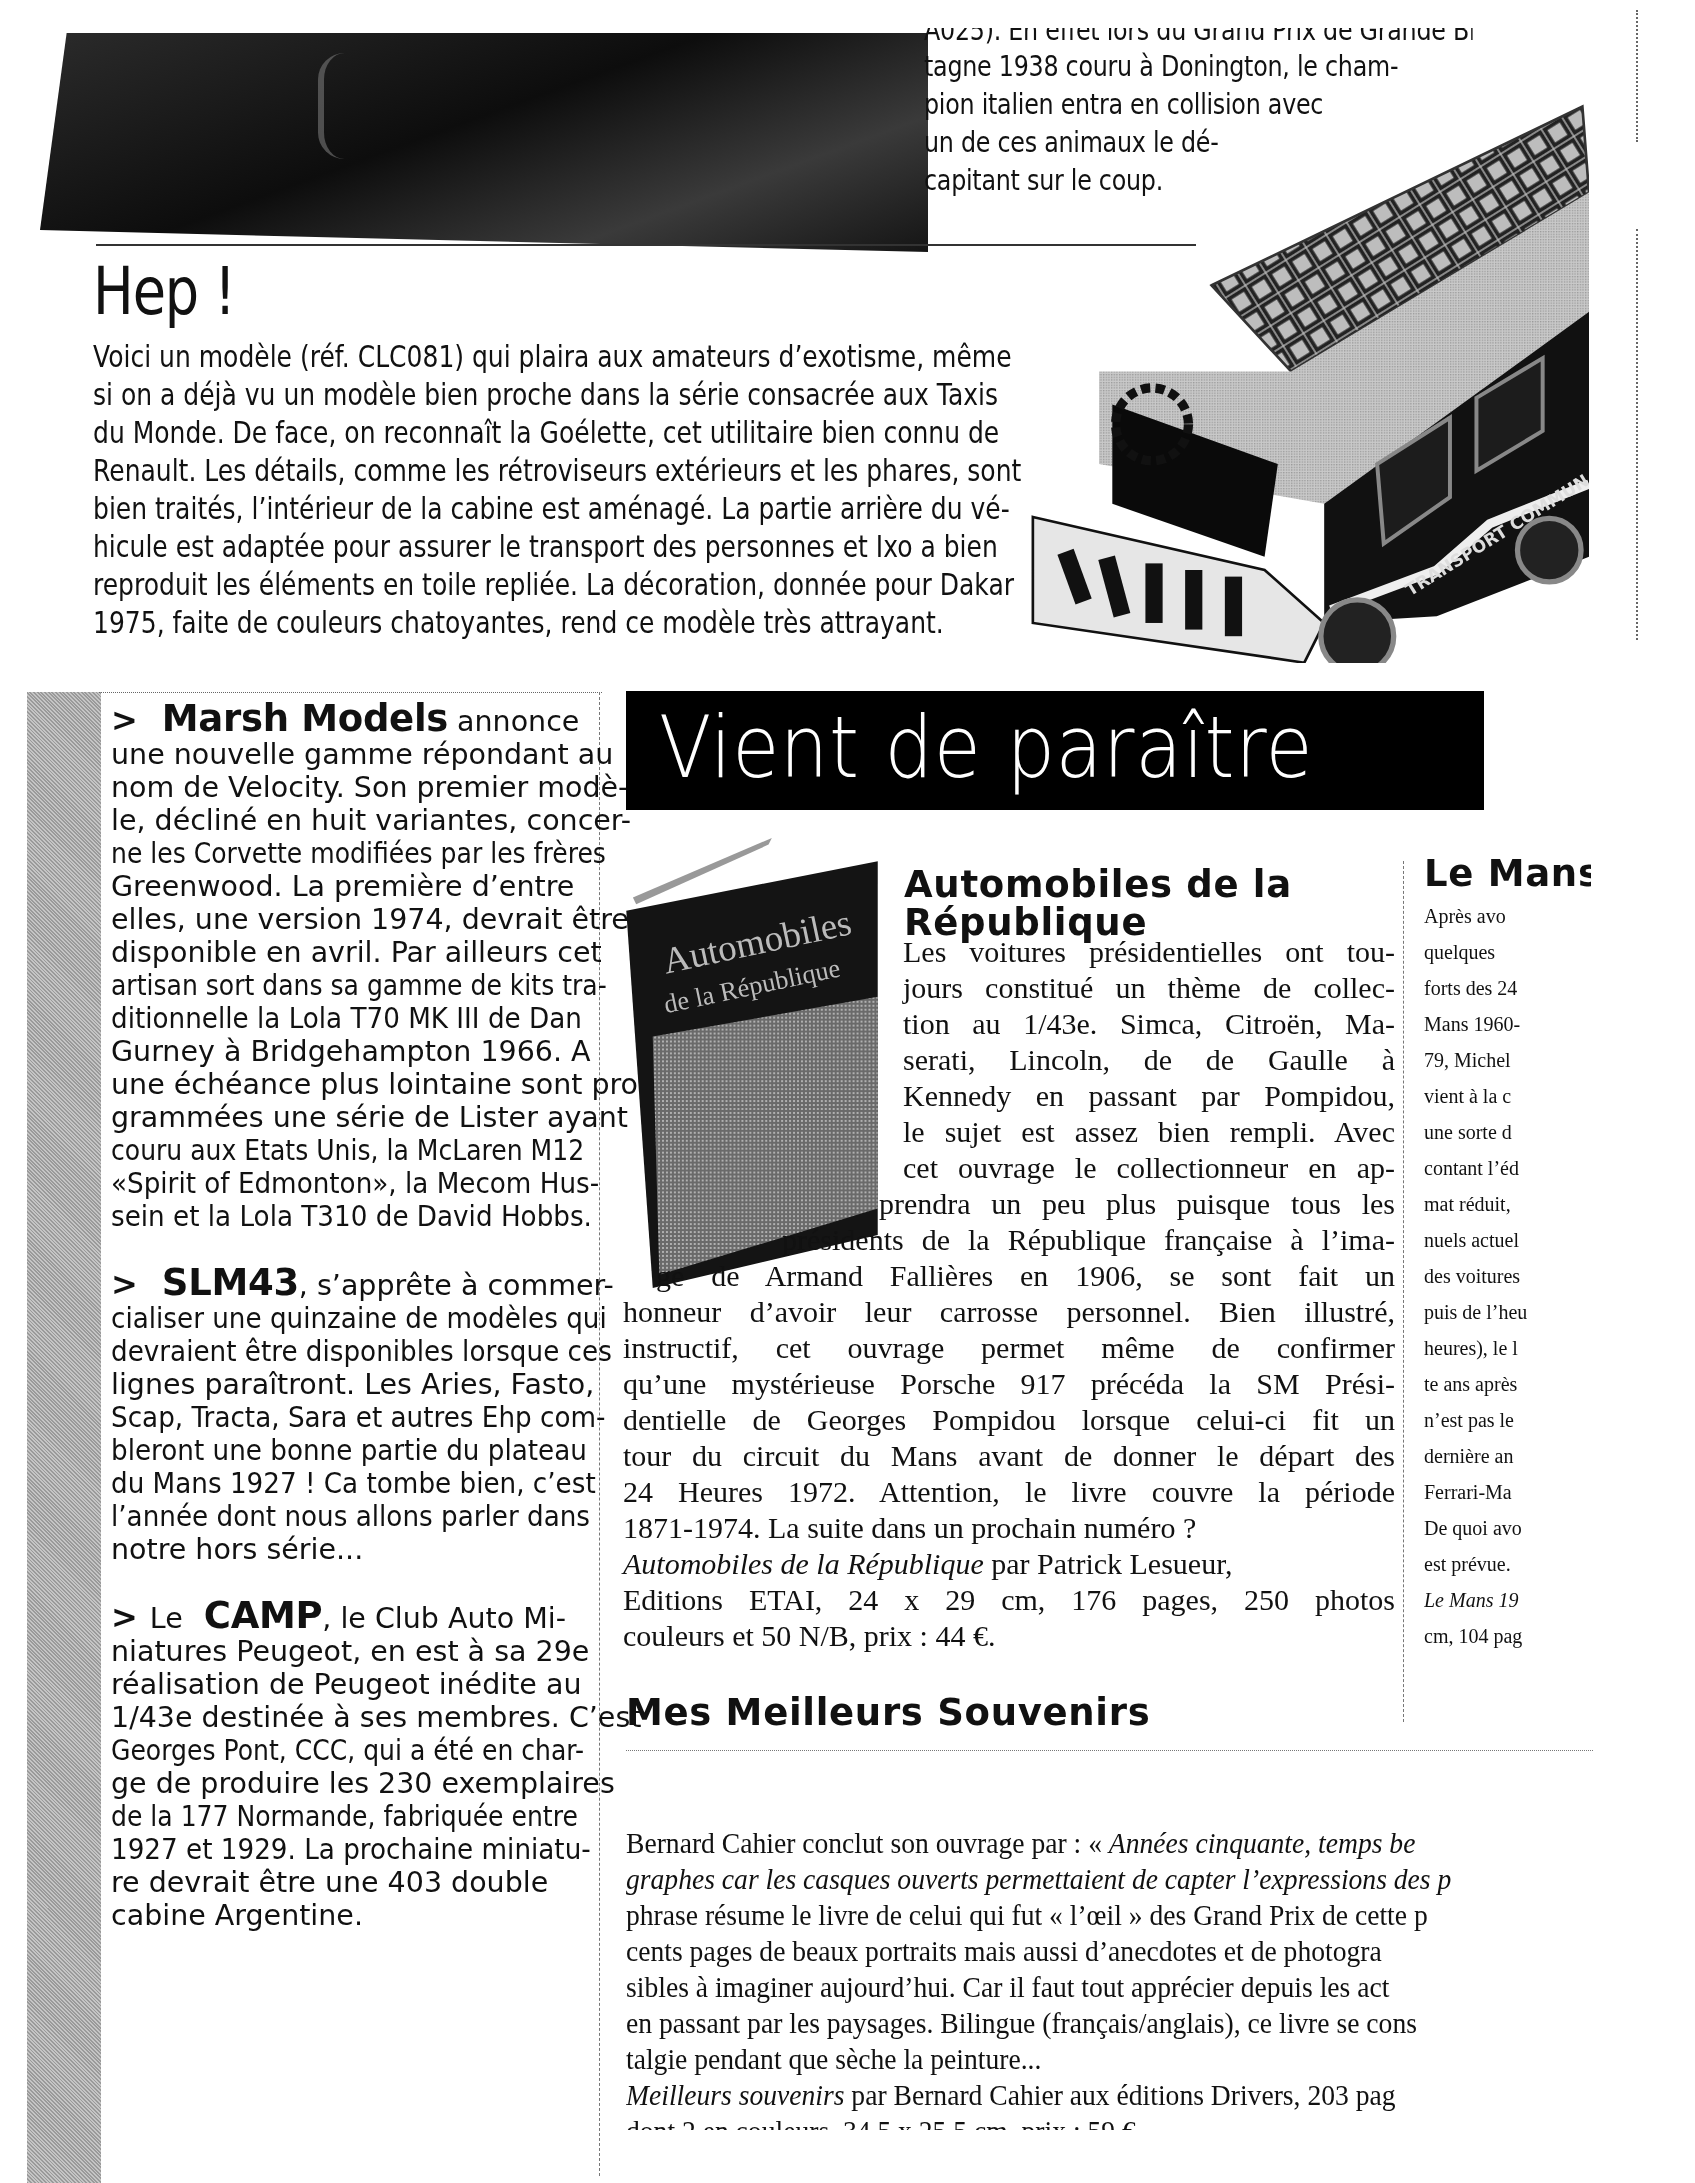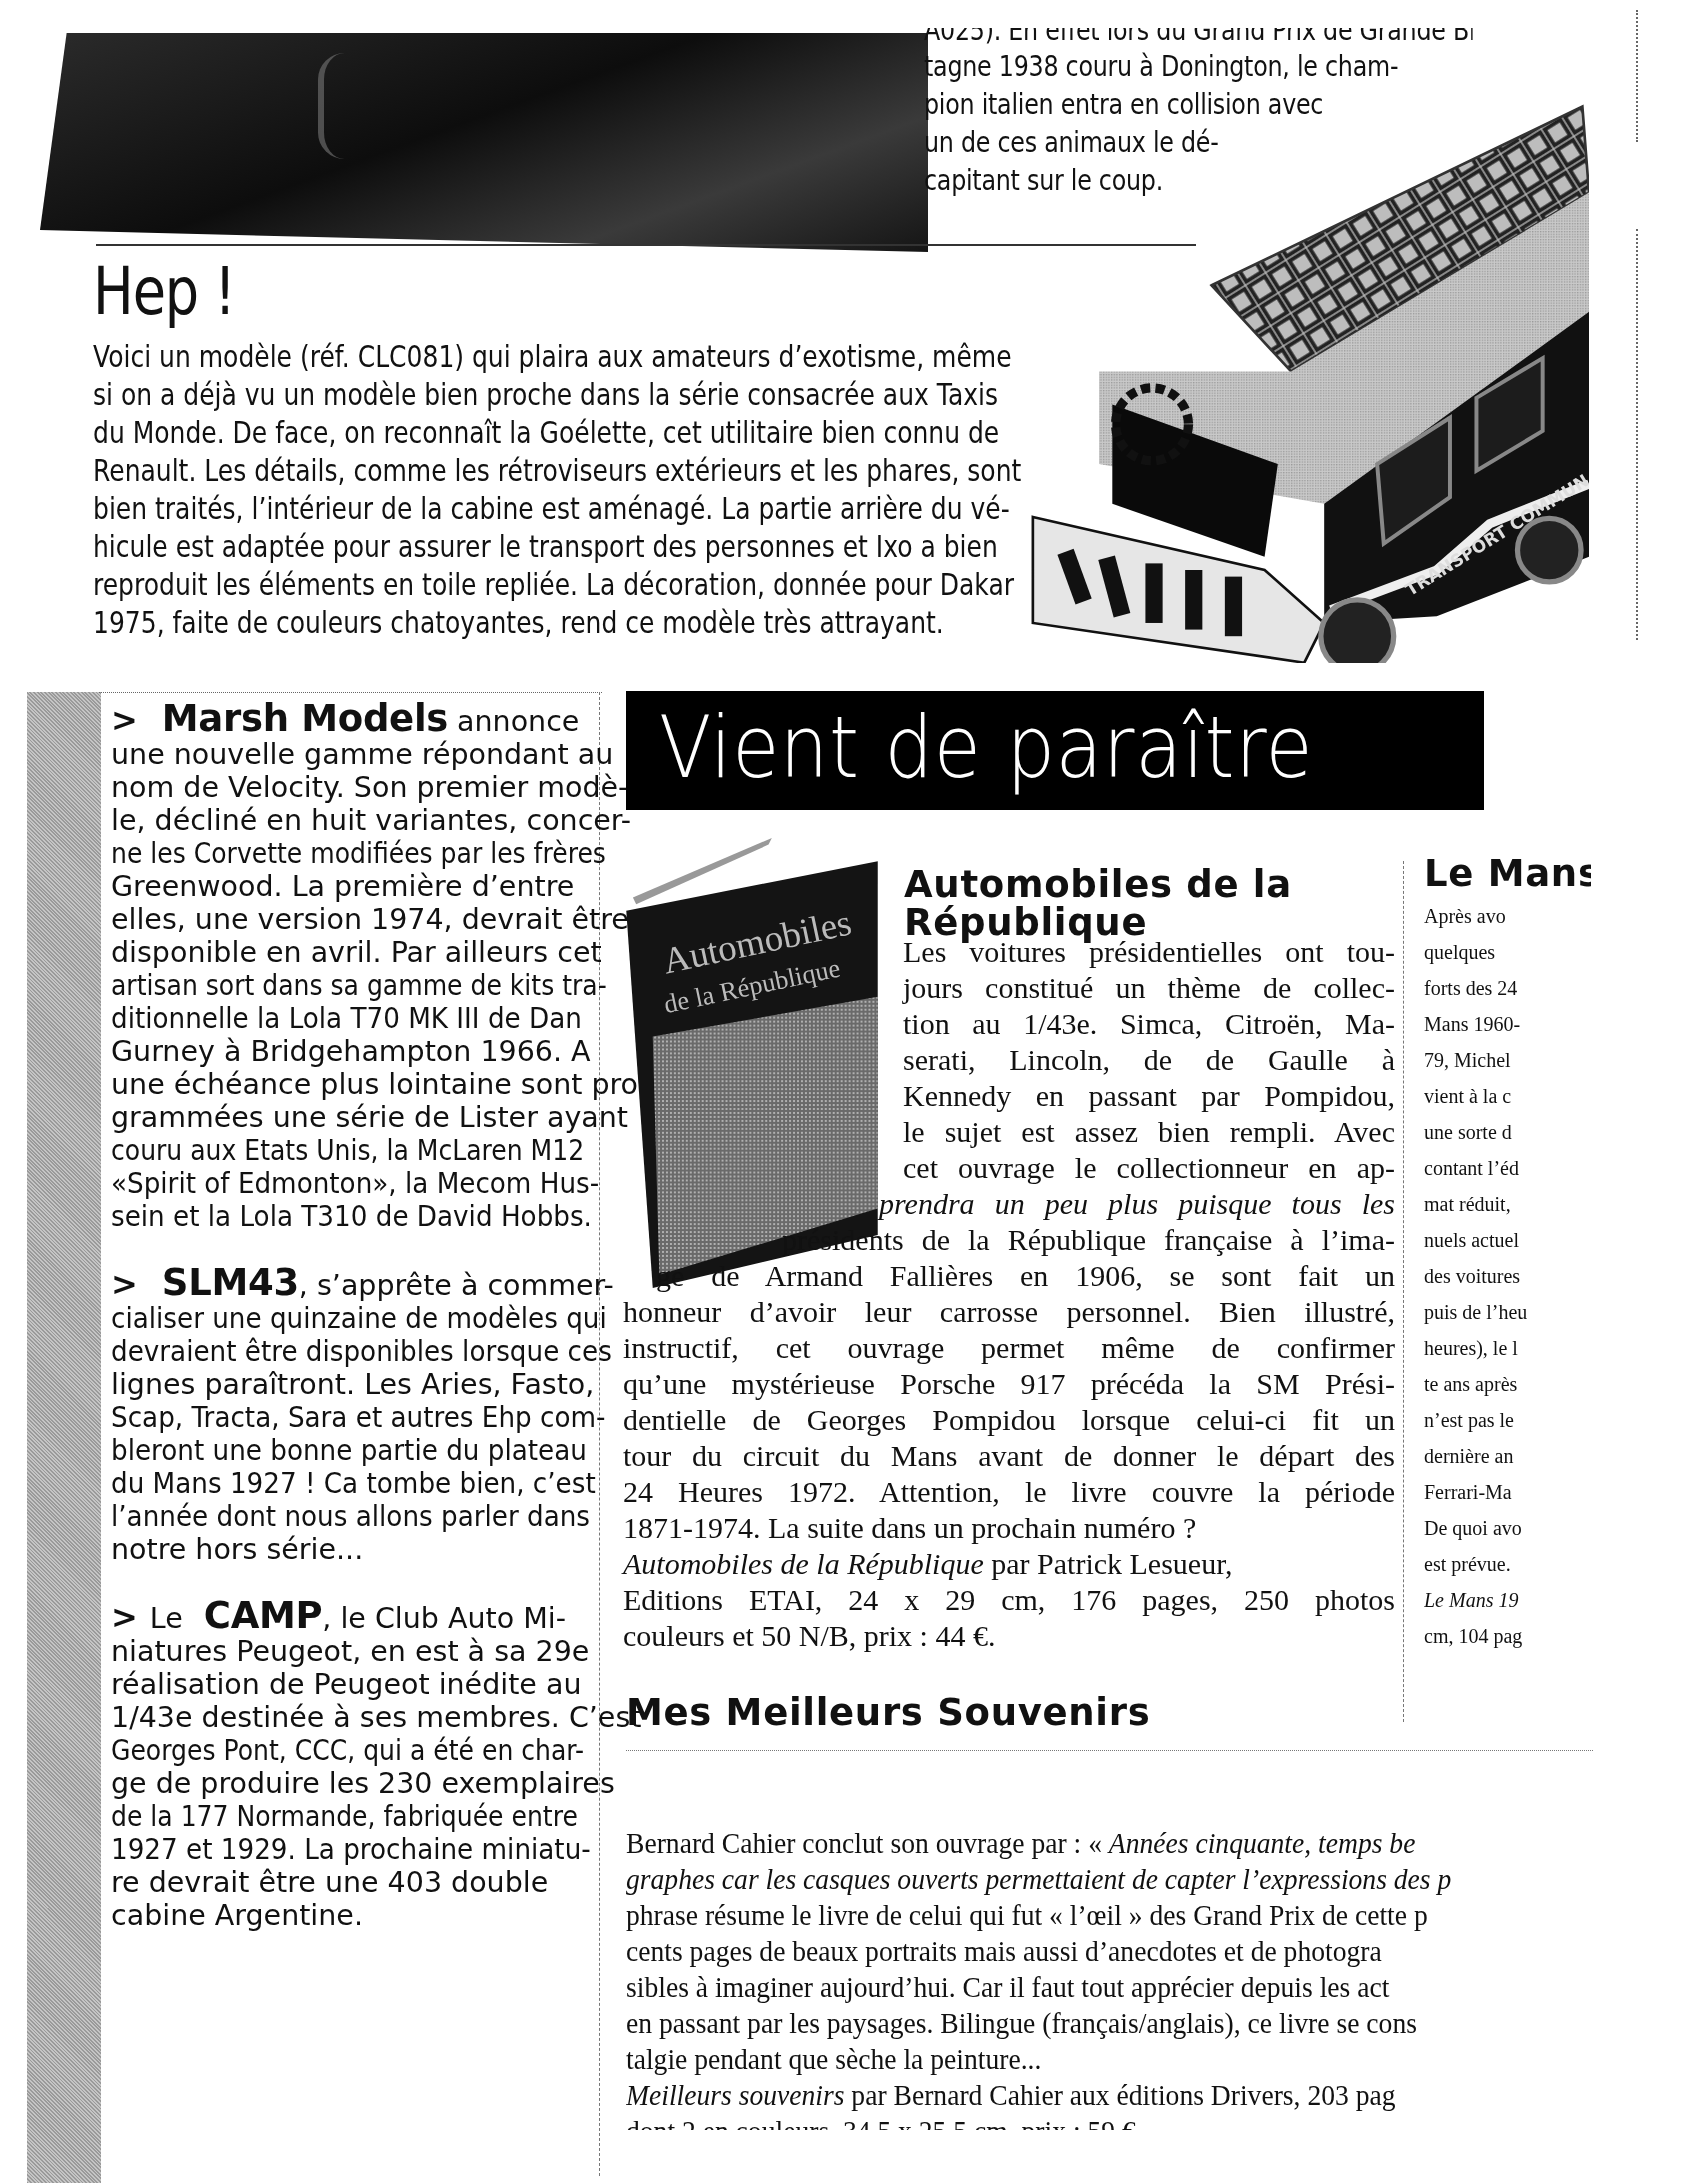--- a/index.html
+++ b/index.html
@@ -86,21 +86,21 @@
     left: 904px; top: 854px; font-size: 37px; line-height: 38px; font-weight: 900;
     letter-spacing: 0.7px;
     margin-top: 12px;
   }
   .art1-body {
     left: 623px; top: 934px; width: 772px;
     font-size: 30px; line-height: 36px;
   }
   .art1-body p { white-space: nowrap; }
   .art1-body .ind-wide { padding-left: 280px; }
-  .art1-body .ind-mid  { padding-left: 256px; font-style: italic; }
+  .art1-body .ind-mid  { padding-left: 256px; }
   .art1-body .ind-sm   { padding-left: 159px; }
   .art1-body .ind-xs   { padding-left: 33px; }
   .art1-body i { font-style: italic; }
   .just { text-align: justify; text-align-last: justify; }
 
   .col-sep { left: 1403px; top: 861px; height: 861px; border-left: 1.3px dashed #777; }
 
   .art2 {
     left: 1424px; top: 854px; width: 167px; overflow: hidden; height: 868px;
   }

